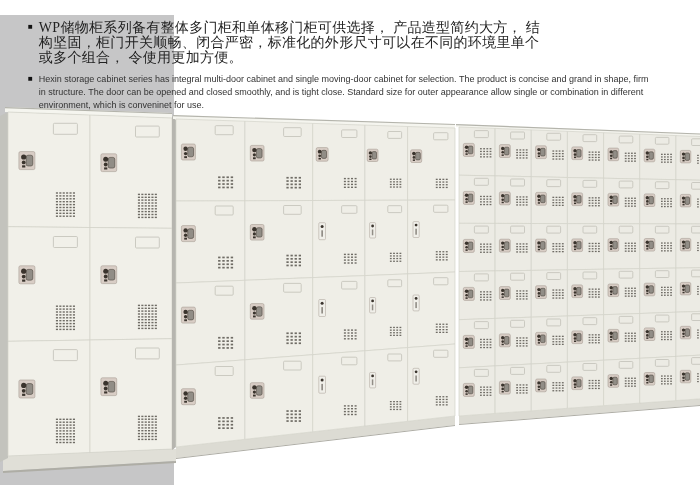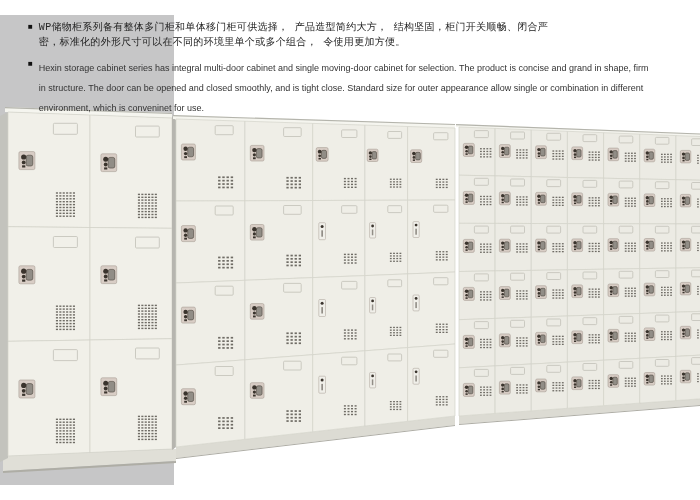--- a/index.html
+++ b/index.html
@@ -7,25 +7,25 @@
     position:relative;width:700px;height:500px;background:#ffffff;
     overflow:hidden;font-family:"Liberation Sans",sans-serif;
   }
   .backdrop{position:absolute;left:0;top:15px;width:174px;height:470px;background:#c6c6c7;}
   #photo-svg{position:absolute;left:0;top:0;}
   .intro{position:absolute;left:28px;top:20px;width:640px;}
   .para{display:flex;gap:6px;margin:0 0 8px 0;}
   .bullet{flex:0 0 auto;font-size:8px;line-height:14px;color:#111;}
   .para p{margin:0;}
   .cn-text{
-    font-family:Liberation Mono, monospace;font-size:10px;line-height:15px;
+    font-family:Liberation Serif, serif;font-size:14px;line-height:15px;
     color:#222;width:512px;letter-spacing:.3px;white-space:pre-wrap;
   }
   .en .bullet{line-height:12px;}
-  .en-text{font-size:9px;line-height:20px;color:#333;width:618px;}
+  .en-text{font-size:9px;line-height:13px;color:#333;width:618px;}
 </style>
 </head>
 <body>
 
 <div class="stage">
   <div class="backdrop" style="background: rgb(198, 198, 199);"></div>
   <svg id="photo-svg" width="700" height="500" viewBox="0 0 700 500">
       <g>
         <polygon points="3.0,456.0 176.0,449.0 176.0,461.0 3.0,471.0" fill="#e0dfd7" stroke="none" stroke-width="0"></polygon>
         <polygon points="3.0,471.0 176.0,461.0 176.0,463.0 3.0,473.0" fill="#aeada5" stroke="none" stroke-width="0"></polygon>

